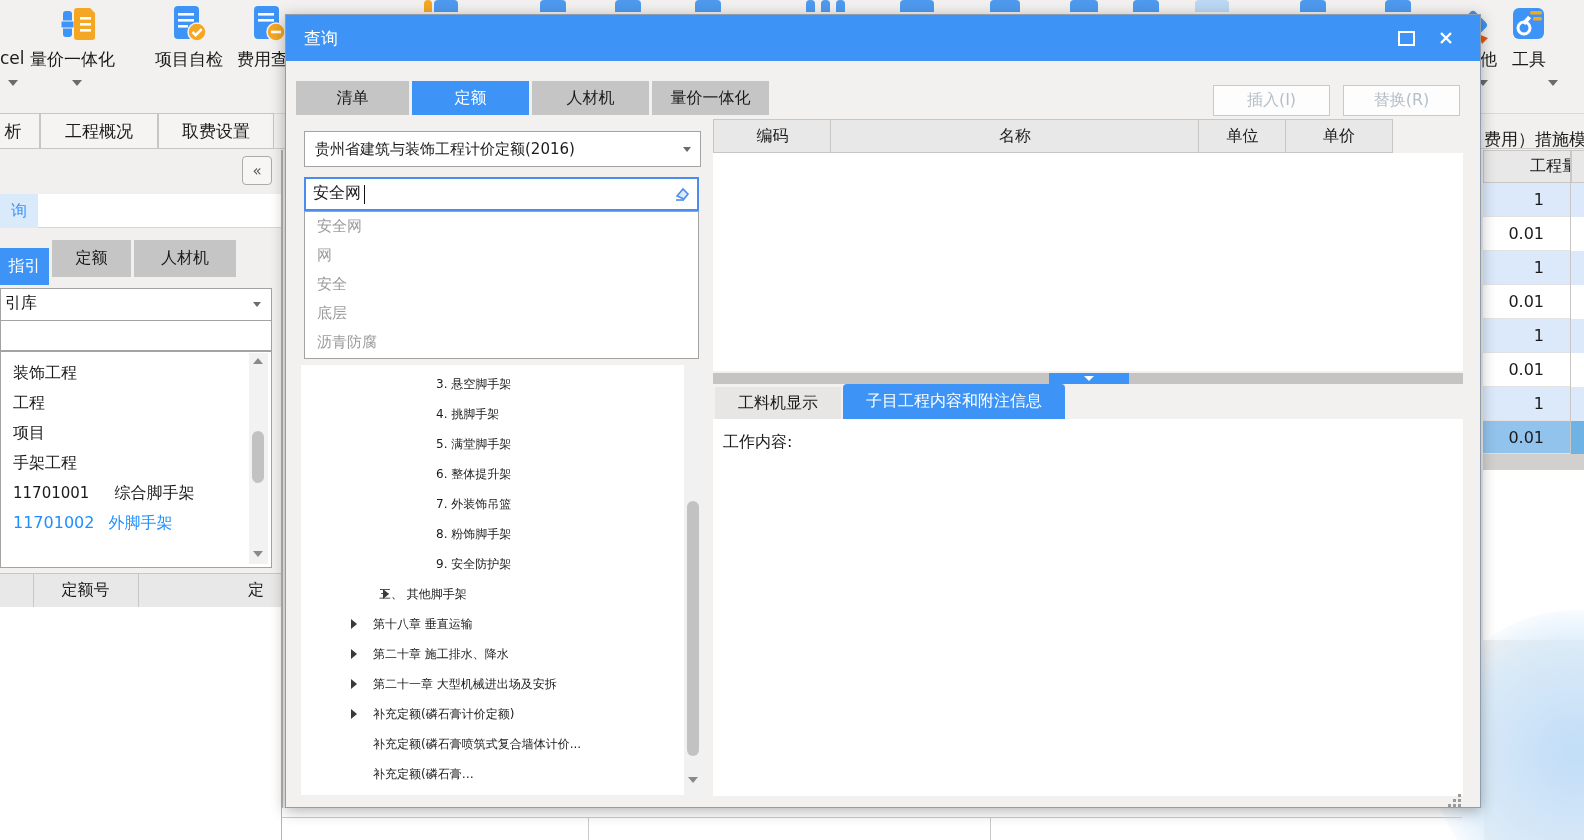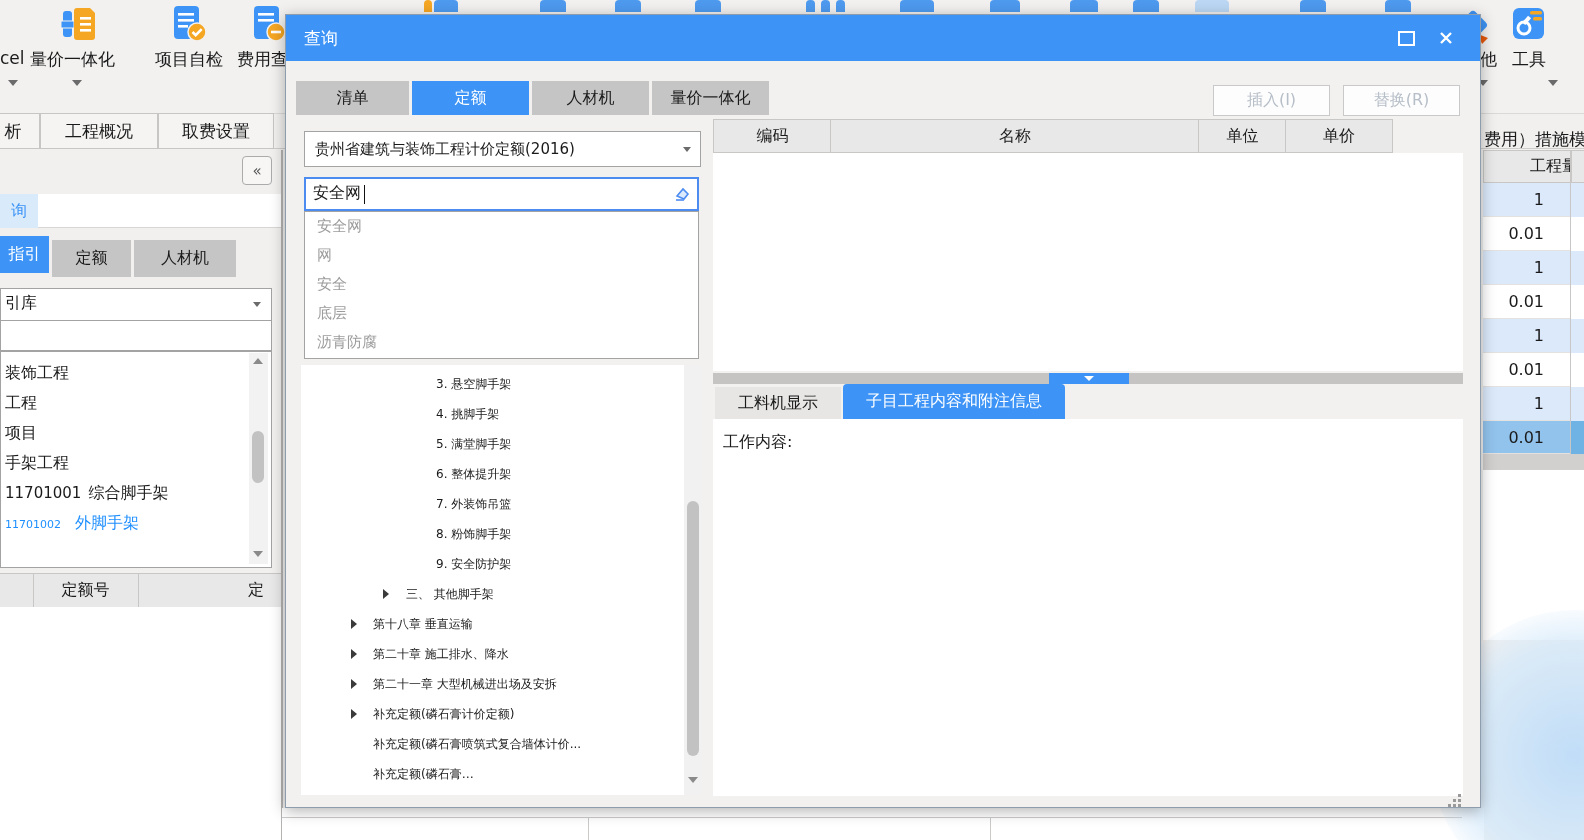--- a/index.html
+++ b/index.html
@@ -14,26 +14,26 @@
   .tri-d{width:0;height:0;border-left:5px solid transparent;border-right:5px solid transparent;border-top:6px solid #8A8A8A}
   .sliver{position:absolute;top:0;height:12px;border-radius:4px 4px 0 0;background:#4E9AEF}
   .menubtn{background:#F5F4F3;border:1px solid #C8C6C5;font-size:17px}
   .gtab{background:#C5C5C5;color:#1A1A1A;font-size:16px}
   .gtab.act{background:#3D94F6;color:#fff}
   .bd{border:1px solid #A3A3A3;background:#fff}
   .hcell{background:#E9E8E8;border:1px solid #C9C7C6;font-size:16px}
   .qrow{position:absolute;left:1483px;width:87px;font-size:16px;text-align:right;
         padding-right:26px;box-sizing:border-box;border-bottom:1px solid #E3E2E1;line-height:33px}
   .q2{position:absolute;left:1571px;width:13px}
-  .litem{height:30px;line-height:30px;font-size:16px;padding-left:4px;white-space:nowrap}
+  .litem{height:30px;line-height:30px;font-size:16px;padding-left:12px;white-space:nowrap}
   .trow{position:relative;height:30px;line-height:30px;font-size:12px;white-space:nowrap}
   .trow .tri-r{position:absolute;top:10px}
   .t-n{padding-left:135px}
   .t-c{padding-left:72px}
-  .t-s{padding-left:105px}
+  .t-s{padding-left:78px}
   .p50{left:50px}.p82{left:82px}
   .sug{height:29px;line-height:29px;padding-left:12px;font-size:15px;color:#9C9C9C;white-space:nowrap}
   .dbtn{background:#FDFDFD;border:1px solid #C9C9C9;color:#B6BEC8;font-size:16px}
   .dots span{position:absolute;width:3px;height:3px;background:#9A9A9A}
 </style>
 </head>
 <body>
 
 <div id="stage">
 
@@ -123,42 +123,42 @@
     <div class="a lbl" style="left:1484px;top:15px;width:100px;overflow:hidden">费用）措施模</div>
   </div>
 
   <div class="a ctr" style="left:242px;top:156px;width:28px;height:27px;border:1px solid #ABABAB;border-radius:4px;background:#F7F6F5;color:#555;font-size:15px">
     <span>«</span>
   </div>
 
   <div class="a" style="left:0;top:194px;width:38px;height:34px;background:#D9EAFB;color:#3D94F6;font-size:16px;line-height:34px;text-align:center">询</div>
   <div class="a" style="left:38px;top:194px;width:243px;height:33px;background:#fff;border-bottom:1px solid #D8D6D5"></div>
 
-  <div class="a gtab act ctr" style="left:0;top:236px;width:49px;height:37px">指引</div>
+  <div class="a gtab act ctr" style="left:0;top:248px;width:49px;height:37px">指引</div>
   <div class="a gtab ctr" style="left:52px;top:240px;width:79px;height:37px">定额</div>
   <div class="a gtab ctr" style="left:134px;top:240px;width:102px;height:37px">人材机</div>
 
   <div class="a bd" style="left:0;top:288px;width:270px;height:31px">
     <span class="a" style="left:4px;top:4px;font-size:16px">引库</span>
     <div class="a caret sm" style="left:252px;top:13px"></div>
   </div>
   <div class="a bd" style="left:0;top:320px;width:270px;height:29px"></div>
 
   <div class="a bd" style="left:0;top:351px;width:270px;height:215px;overflow:hidden">
     <div style="padding-top:6px">
       <div class="litem">装饰工程</div>
       <div class="litem">工程</div>
       <div class="litem">项目</div>
       <div class="litem">手架工程</div>
       <div class="litem">
         <span style="font-size:15px">11701001</span>
-        <span style="margin-left:2px">综合脚手架</span>
+        <span style="margin-left:20px">综合脚手架</span>
       </div>
       <div class="litem" style="color:#1E8FFF">
-        <span style="font-size:11px">11701002</span>
+        <span style="font-size:16px">11701002</span>
         <span style="margin-left:9px">外脚手架</span>
       </div>
     </div>
 
     <div class="a" style="left:248px;top:1px;width:19px;height:211px;background:#F2F2F2">
       <div class="a tri-d" style="left:4px;top:5px;transform:rotate(180deg)"></div>
       <div class="a" style="left:3px;top:78px;width:12px;height:52px;background:#C2C2C2;border-radius:6px"></div>
       <div class="a tri-d" style="left:4px;top:198px"></div>
     </div>
   </div>

